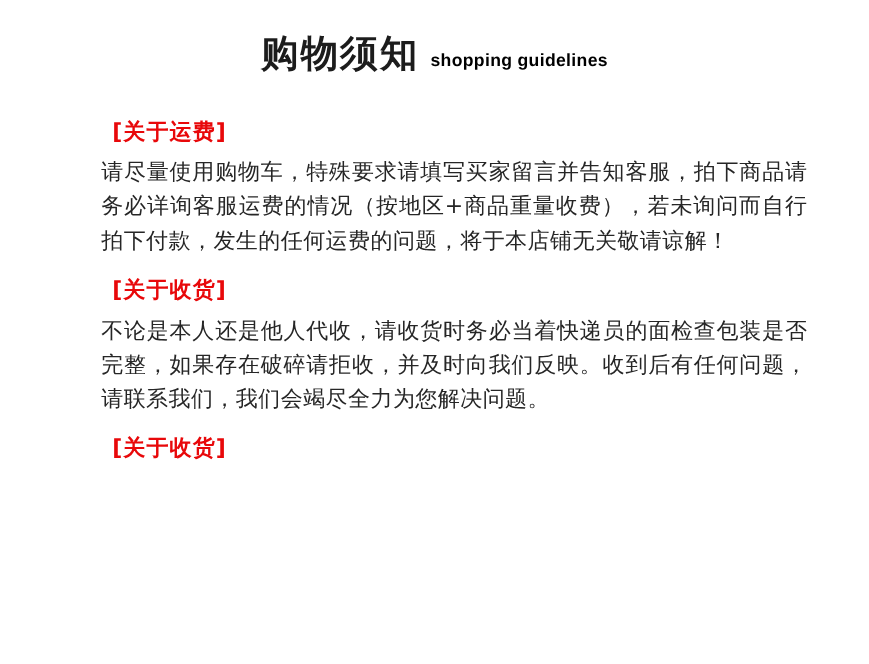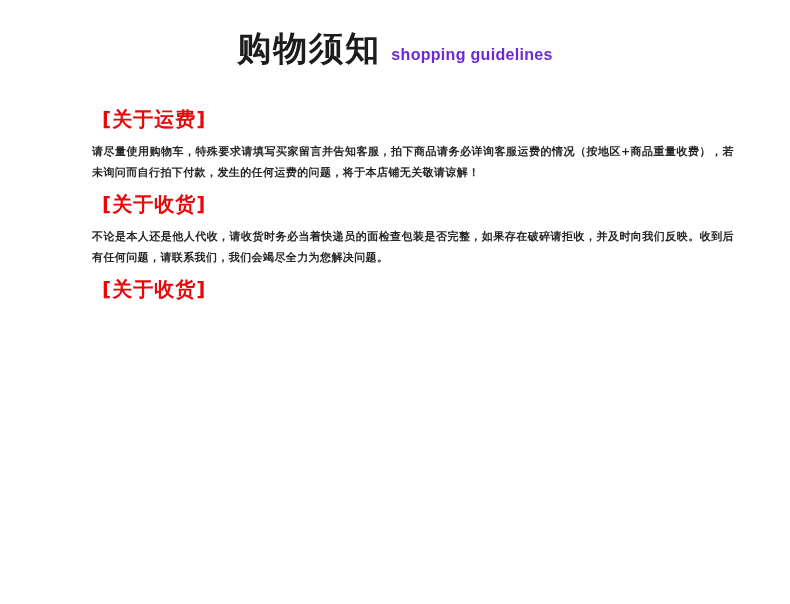--- a/index.html
+++ b/index.html
@@ -30,50 +30,49 @@
   .title-cn {
     font-size: 34px;
     font-weight: 700;
     letter-spacing: 2px;
     color: #1c1c1c;
     font-family: "DejaVu Sans", "Liberation Sans", sans-serif;
   }
   .title-en {
     font-size: 16px;
     font-weight: 600;
-    color: #6d28d9;
+    color: #000000;
     letter-spacing: 0.3px;
     font-family: "Liberation Sans", sans-serif;
   }
   .content {
     margin-top: 34px;
     padding-left: 92px;
     padding-right: 56px;
   }
   .section {
     margin-bottom: 8px;
   }
   .section-heading {
     color: #e8080a;
     font-size: 20px;
     font-weight: 700;
     margin: 0 0 8px 10px;
     letter-spacing: 1px;
   }
   .section-body {
-    font-size: 11px;
-    line-height: 21px;
+    font-size: 20px;
+    line-height: 31px;
     color: #262626;
     letter-spacing: 0.4px;
     text-align: justify;
     margin: 0;
-    font-weight: bold;
   }
   .section + .section {
-    margin-top: 0;
+    margin-top: 16px;
   }
 </style>
 </head>
 <body>
 
 <div class="page">
 
   <div class="title-row">
     <span class="title-cn">购物须知</span>
     <span class="title-en">shopping guidelines</span>

